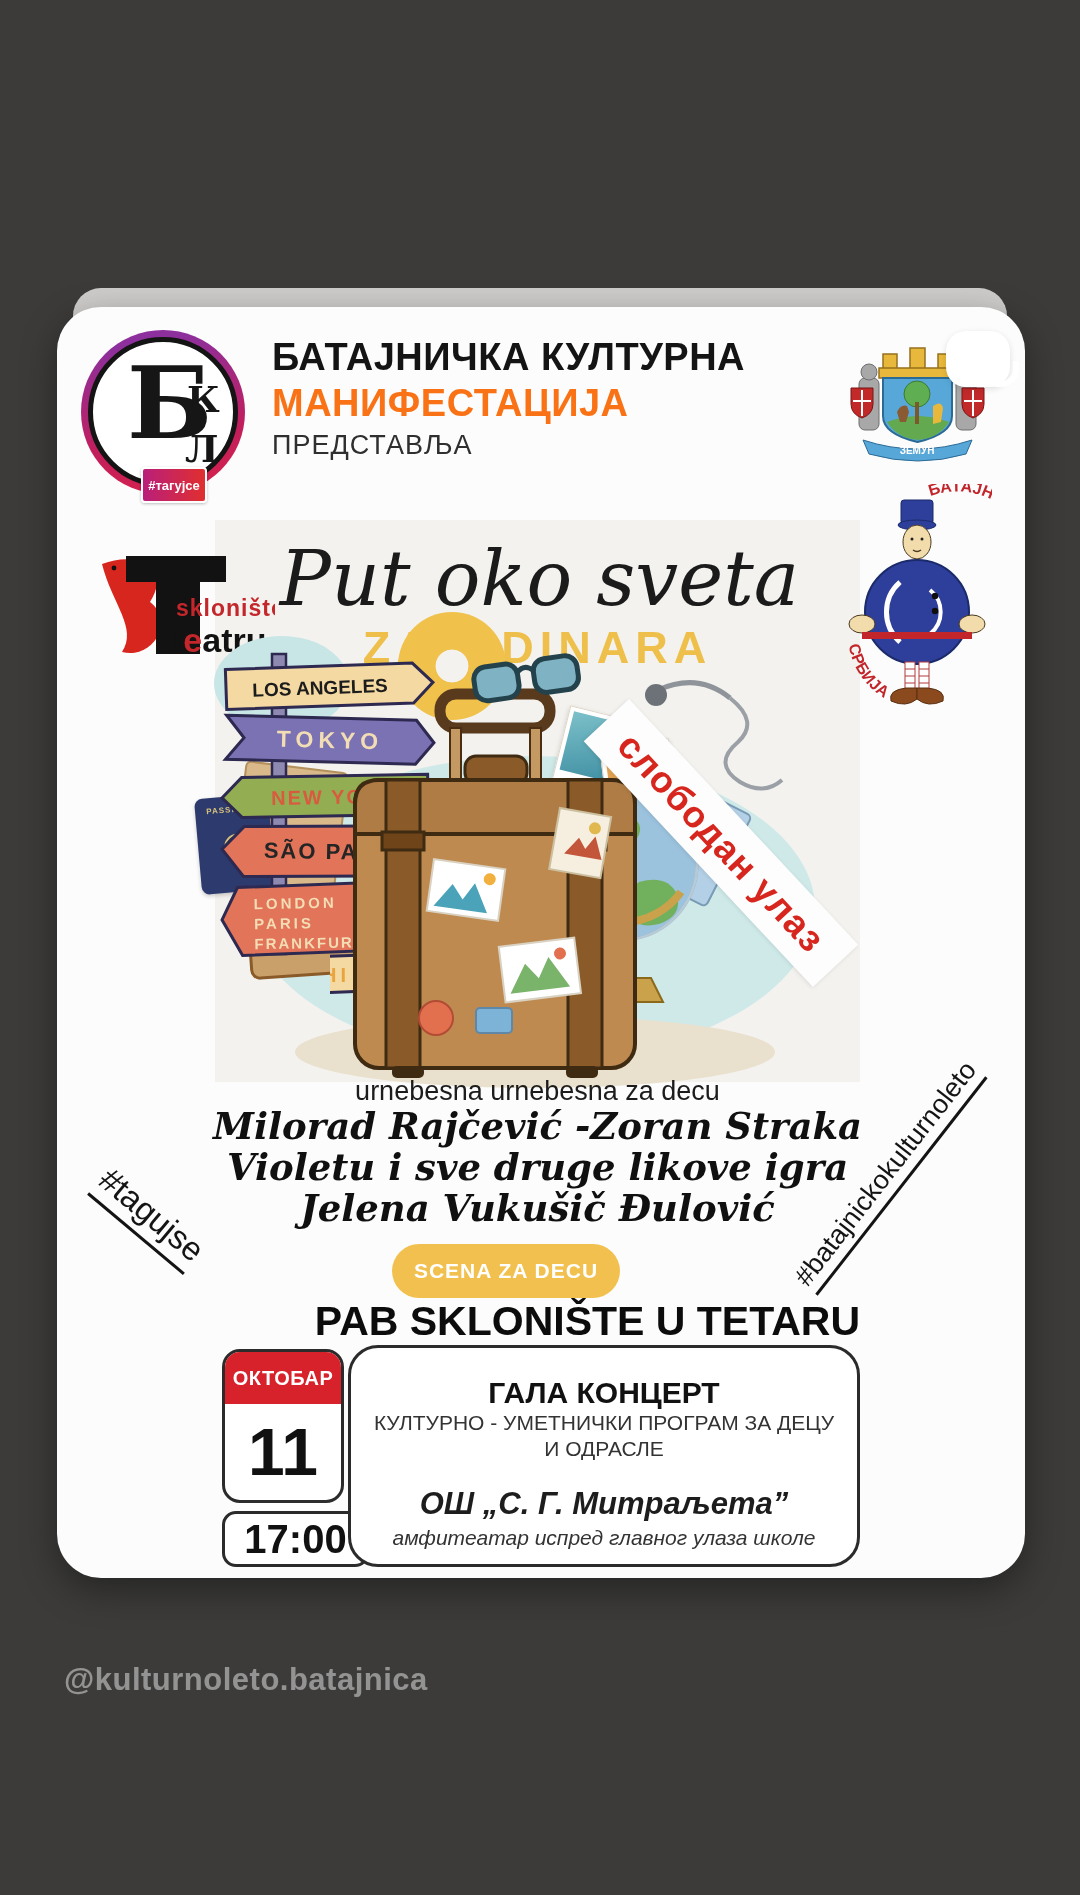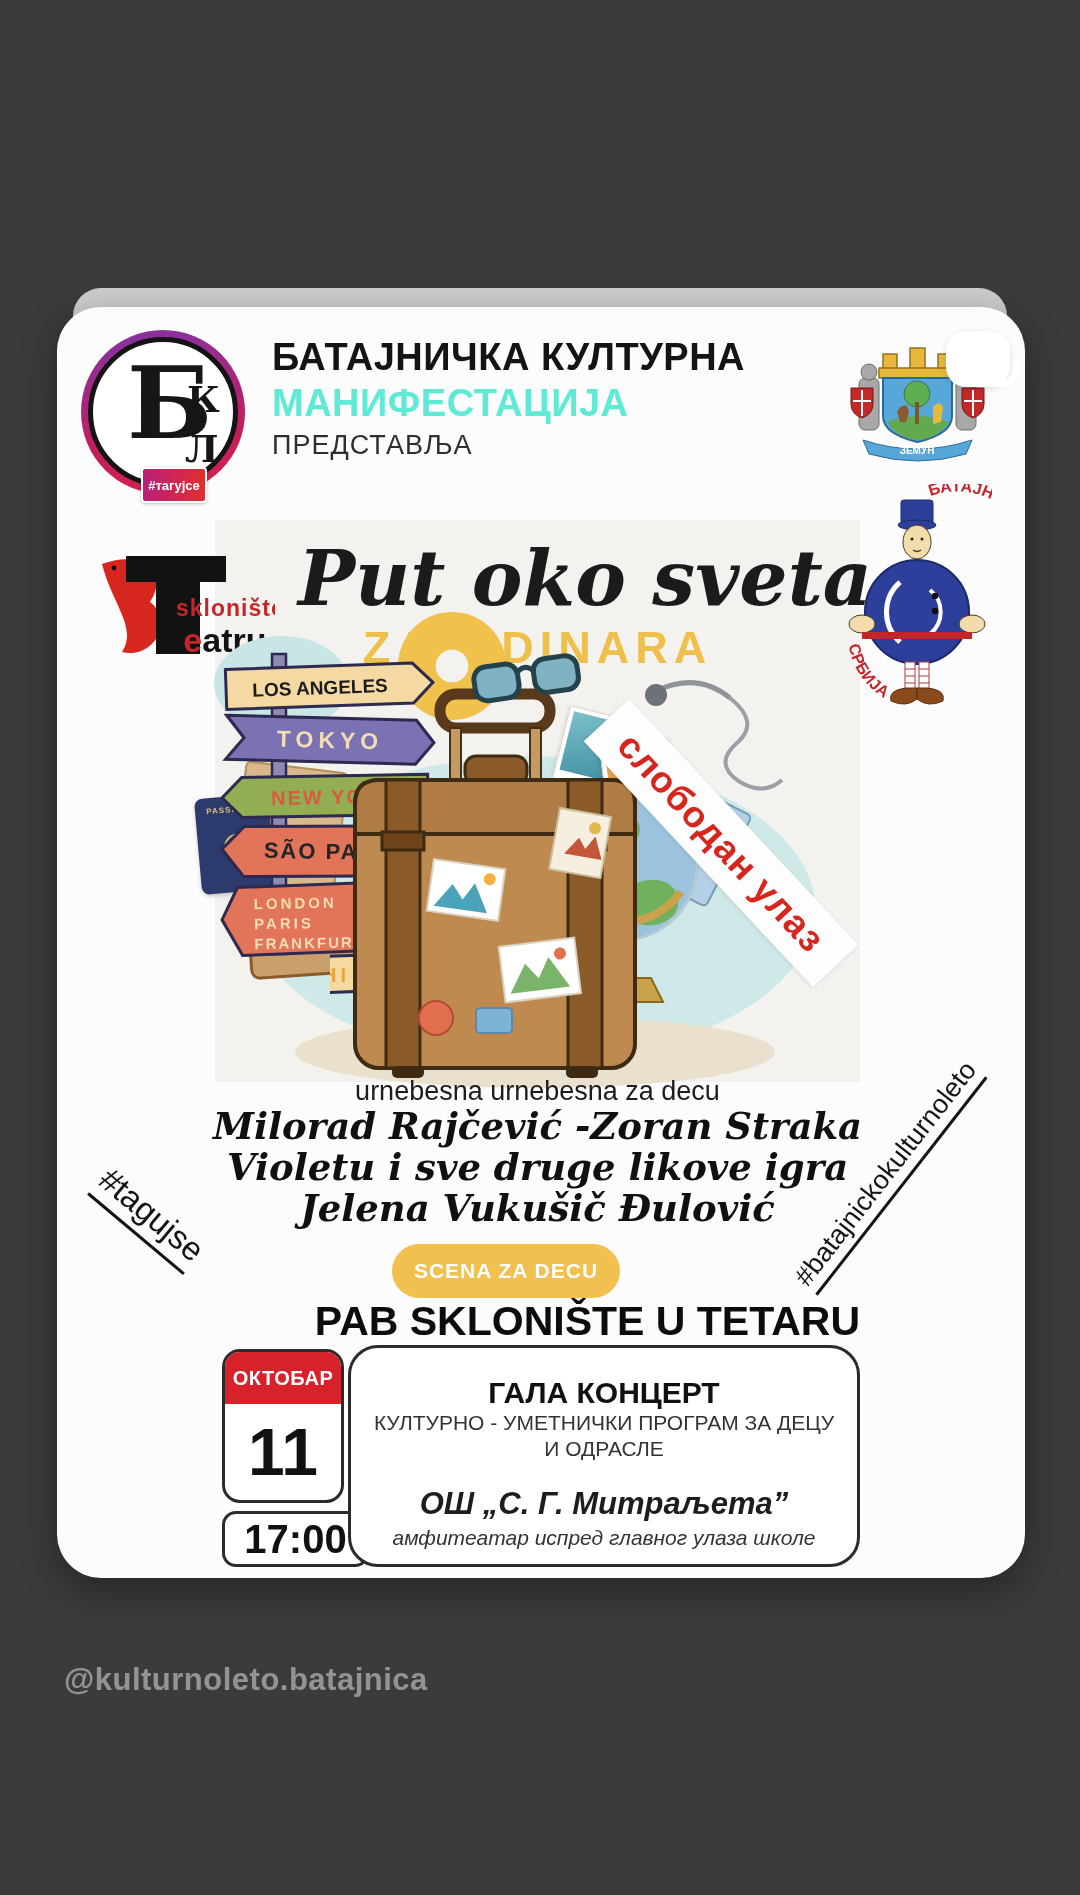--- a/index.html
+++ b/index.html
@@ -22,34 +22,34 @@
   .logo-b{position:absolute;left:34px;top:6px;font-family:"DejaVu Serif",serif;font-weight:700;
           font-size:100px;color:#161616;line-height:1.1;}
   .logo-k{position:absolute;left:94px;top:36px;font-family:"DejaVu Serif",serif;font-weight:700;
           font-size:36px;color:#161616;}
   .logo-l{position:absolute;left:92px;top:84px;font-family:"DejaVu Serif",serif;font-weight:700;
           font-size:38px;color:#161616;}
   .logo-badge{left:141px;top:467px;width:62px;height:32px;background:linear-gradient(90deg,#b91f7a,#e02f2f);
               border:2px solid #fff;border-radius:4px;color:#fff;font-size:13px;font-weight:700;
               display:flex;align-items:center;justify-content:center;box-shadow:0 1px 3px rgba(0,0,0,.25);}
   .hdr-t1{left:272px;top:336px;font-size:38px;font-weight:800;color:#141414;letter-spacing:.5px;}
-  .hdr-t2{left:272px;top:382px;font-size:38px;font-weight:800;color:#5eead4;letter-spacing:.5px;}
+  .hdr-t2{left:272px;top:382px;font-size:38px;font-weight:800;color:#f97316;letter-spacing:.5px;}
   .hdr-sub{left:272px;top:430px;font-size:27px;font-weight:500;color:#2f2f2f;letter-spacing:1px;}
   .coa{left:845px;top:340px;}
   .bubble{left:946px;top:331px;width:64px;height:56px;background:#fff;border-radius:20px;
           box-shadow:0 2px 6px rgba(0,0,0,.12);}
   .bubble-tail{position:absolute;right:-9px;bottom:0px;width:18px;height:20px;border:0;
                border-right:6px solid #fff;border-bottom:6px solid #fff;border-radius:0 0 18px 0;}
 
   
   .poster-bg{left:215px;top:520px;width:645px;height:562px;background:#f3f2ee;}
   .theater-logo{left:80px;top:546px;}
   .kud{left:842px;top:484px;}
-  .poster-title{left:227px;top:534px;width:645px;text-align:right;font-family:"DejaVu Serif",serif;
-                font-style:italic;font-weight:700;font-size:76px;color:#1b1b1b;}
+  .poster-title{left:217px;top:534px;width:645px;text-align:center;font-family:"DejaVu Serif",serif;
+                font-style:italic;font-weight:400;font-size:76px;color:#1b1b1b;}
   .price{left:215px;top:622px;width:645px;text-align:center;font-size:45px;font-weight:700;
          color:#eec04b;letter-spacing:6px;}
 
   
   .blob{border-radius:50%;}
   .teal-sm{left:214px;top:636px;width:135px;height:95px;background:#c8e6e6;}
   .teal-lg{left:250px;top:756px;width:565px;height:305px;background:#cfe9e9;}
   .ground{left:295px;top:1016px;width:480px;height:72px;background:#e9e1cd;}
   .donut{left:398px;top:612px;width:108px;height:108px;border-radius:50%;
          background:radial-gradient(circle,#f3f2ee 0 21%,#f0c14b 22% 100%);}

